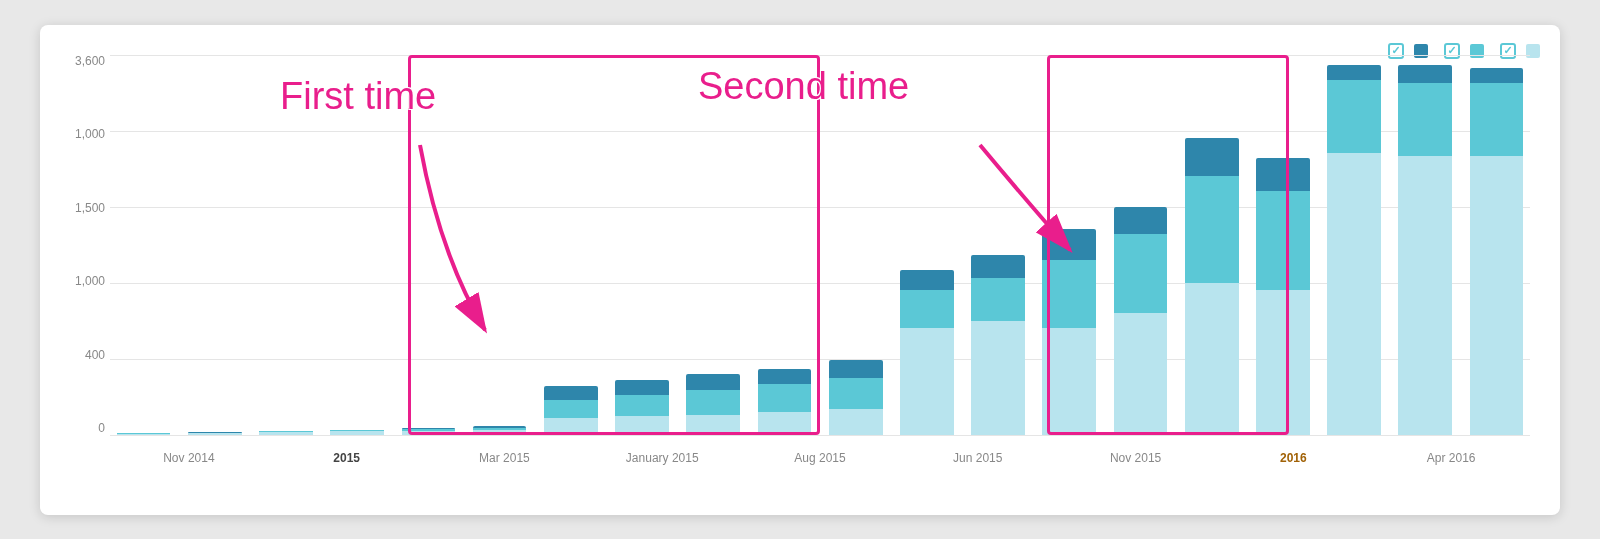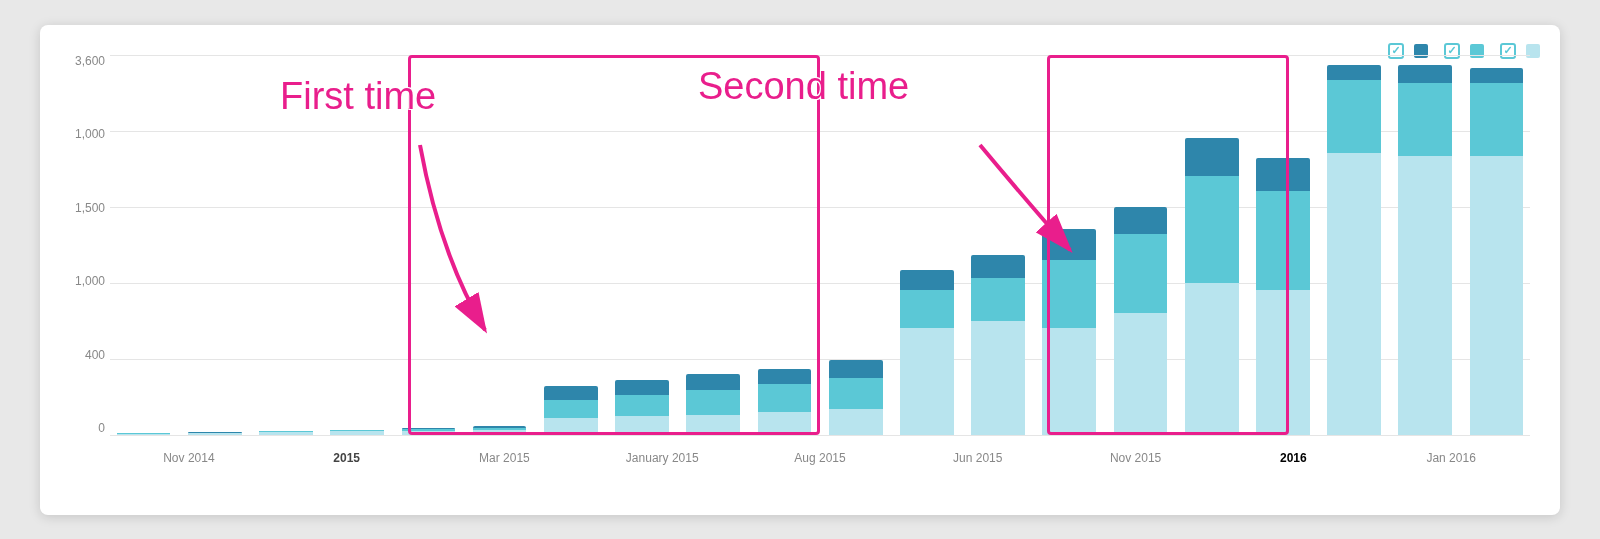--- a/index.html
+++ b/index.html
@@ -351,22 +351,22 @@
       </div>
 
     <div class="x-axis">
       <div class="x-label">Nov 2014</div>
       <div class="x-label" style="font-weight:bold;color:#444;">2015</div>
       <div class="x-label">Mar 2015</div>
       <div class="x-label">January 2015</div>
       <div class="x-label">Aug 2015</div>
       <div class="x-label">Jun 2015</div>
       <div class="x-label">Nov 2015</div>
-      <div class="x-label" style="font-weight:bold;color:#000000;">2016</div>
-      <div class="x-label">Jan 2016</div>
+      <div class="x-label" style="font-weight:bold;color:#a16207;">2016</div>
+      <div class="x-label">Apr 2016</div>
     </div>
 
     <div class="box-first" style="left:21%;bottom:0;width:29%;height:100%;"></div>
 
     <div class="box-second" style="left:66%;bottom:0;width:17%;height:100%;"></div>
 
     <svg class="arrows-overlay" viewBox="0 0 1420 380" preserveAspectRatio="none">
 
       <defs>
         <marker id="arrowhead1" markerWidth="10" markerHeight="7" refX="9" refY="3.5" orient="auto">

